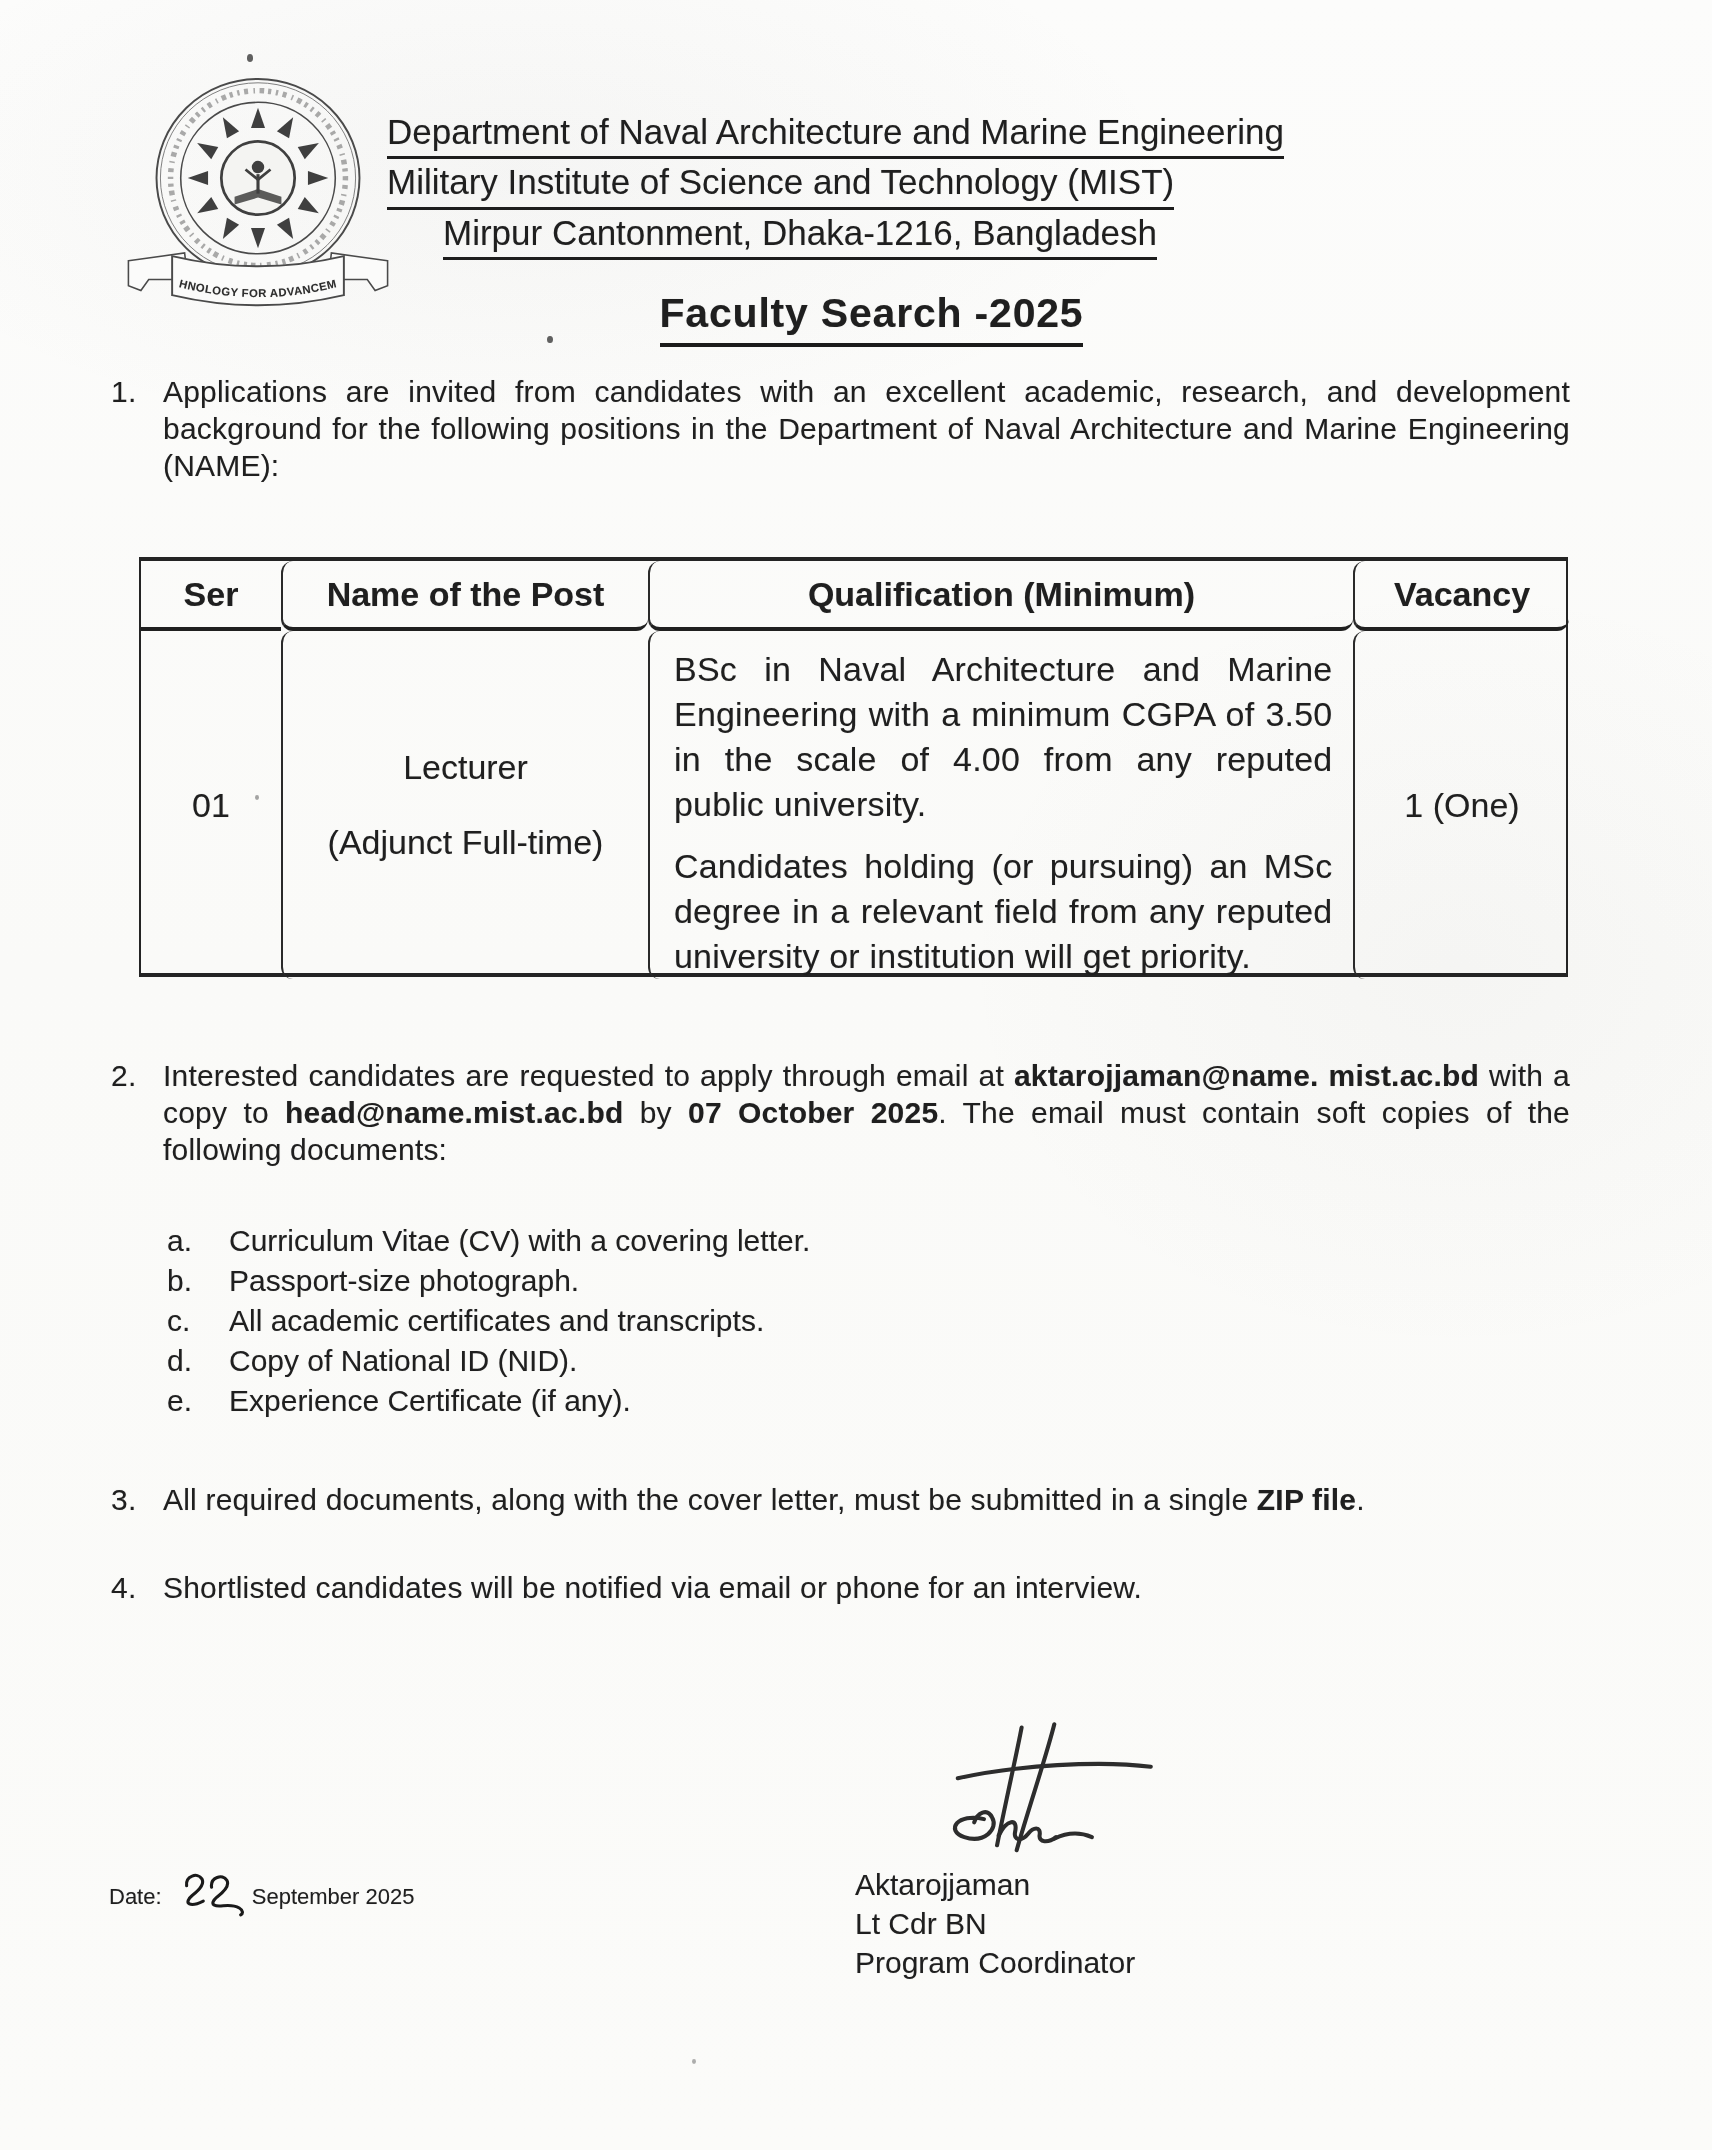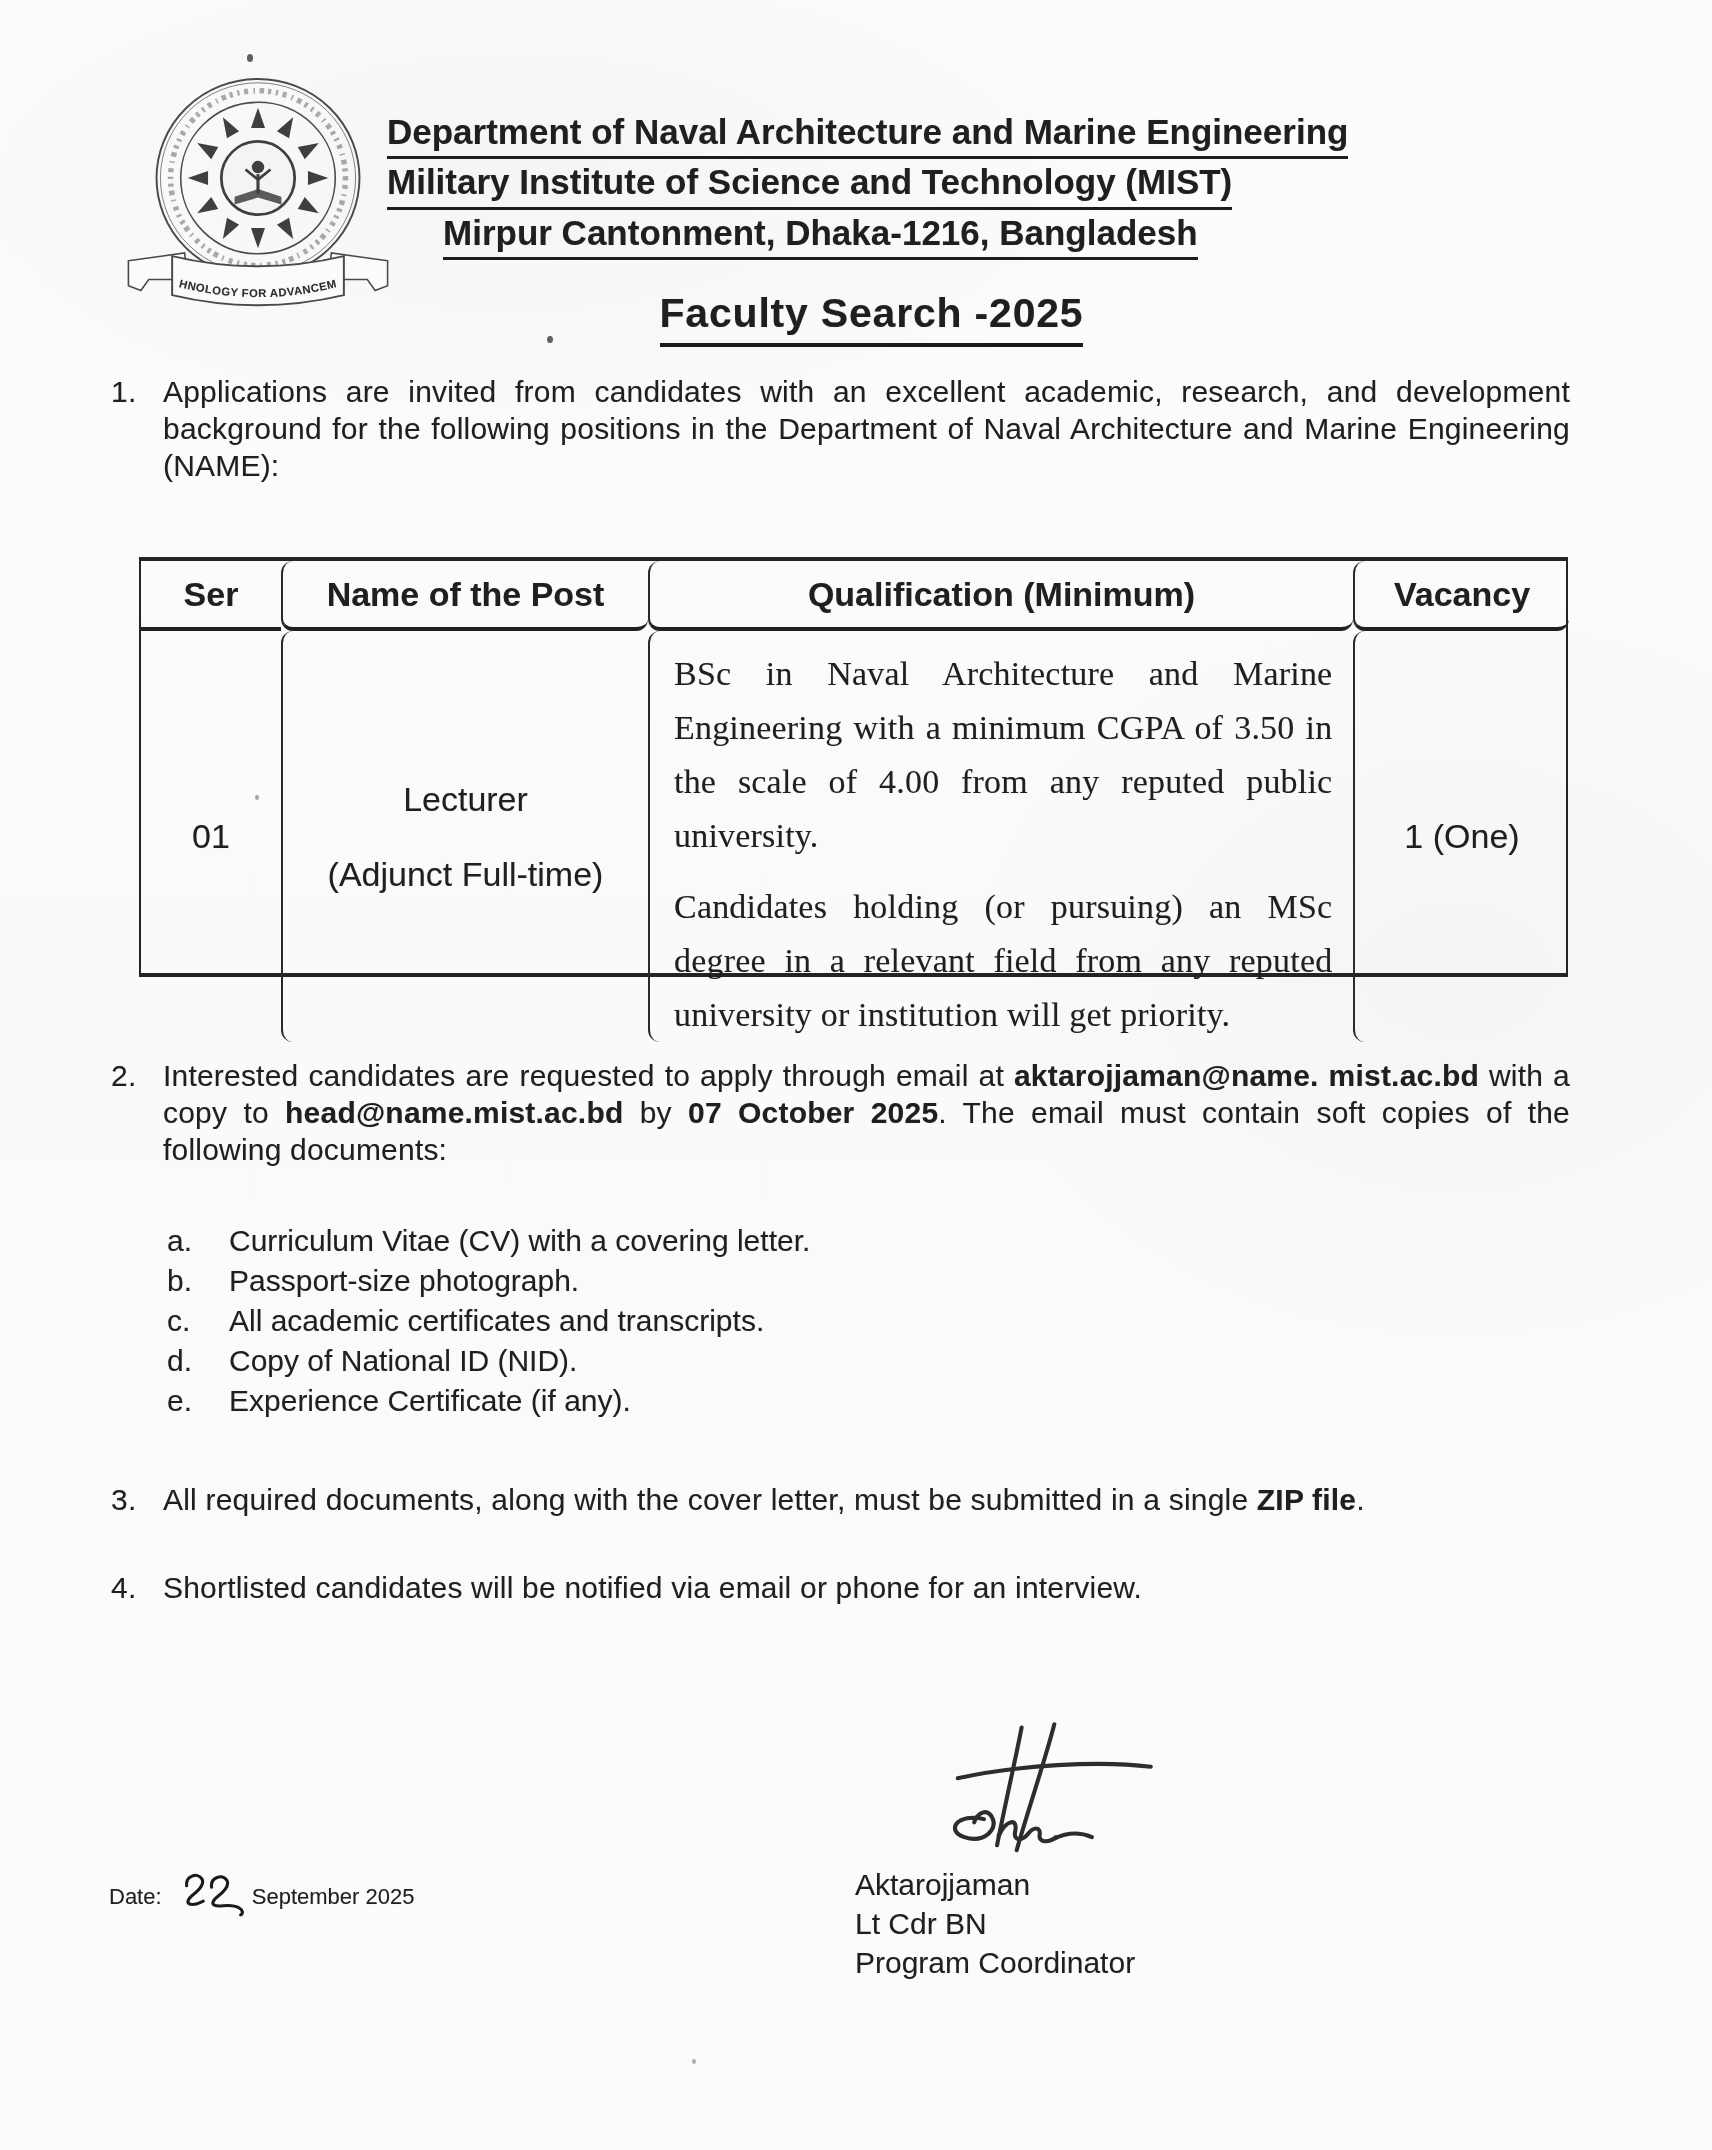--- a/index.html
+++ b/index.html
@@ -13,21 +13,21 @@
     background:
       radial-gradient(952px 397px at 30% 8%, rgba(120,120,120,0.05), rgba(0,0,0,0) 70%),
       radial-gradient(714px 555px at 85% 45%, rgba(120,120,120,0.04), rgba(0,0,0,0) 70%),
       linear-gradient(180deg,#fcfcfb 0%,#fafaf8 45%,#fbfbf9 100%);
     color:#1f1f1f;
     text-shadow:0 0 0.8px rgba(30,30,30,0.28);
   }
   .abs{position:absolute;}
 
   
-  .org-block{left:387px;top:109px;width:1079px;font-weight:700;font-size:35px;line-height:45px;}
+  .org-block{left:387px;top:109px;width:1079px;font-weight:400;font-size:35px;line-height:45px;}
   .org-line{white-space:nowrap;}
   .org-line span{display:inline-block;border-bottom:3.2px solid #1d1d1d;padding-bottom:2.4px;}
   .org-line.indent{padding-left:56px;}
 
   .doc-title{left:0;top:290px;width:1713px;text-align:center;font-weight:700;font-size:41px;}
   .doc-title span{display:inline-block;border-bottom:4px solid #1b1b1b;padding-bottom:6.3px;letter-spacing:0.8px;margin-left:30px;}
 
   
   .n-item{display:flex;font-size:30px;line-height:37px;letter-spacing:0.2px;}
   .n-item .num{width:52px;flex:0 0 52px;}
@@ -44,21 +44,21 @@
     border-top-width:4px;border-bottom-width:4.8px;
     font-size:34px;box-sizing:border-box;
   }
   .pos-table .hcell{
     display:flex;align-items:center;justify-content:center;
     font-weight:700;border-bottom:4.8px solid #202020;
   }
   .pos-table .bl{border-left:2.4px solid #2a2a2a;border-radius:12px;}
   .cell-ser{display:flex;align-items:center;justify-content:center;}
   .cell-post{display:flex;flex-direction:column;align-items:center;justify-content:center;gap:36px;text-align:center;}
-  .cell-qual{padding:16px 20.6px 0 24px;text-align:justify;line-height:54px;letter-spacing:0.2px;font-family:Liberation Serif, serif;}
+  .cell-qual{padding:16px 20.6px 0 24px;text-align:justify;line-height:45px;letter-spacing:0.2px;}
   .cell-qual p{margin:0;}
   .cell-qual p + p{margin-top:17px;}
   .cell-vac{display:flex;align-items:center;justify-content:center;}
 
   
   .sublist{left:167px;top:1221px;width:1237px;font-size:30px;line-height:40px;}
   .subrow{display:flex;}
   .subrow .letter{width:62px;flex:0 0 62px;}
 
   

